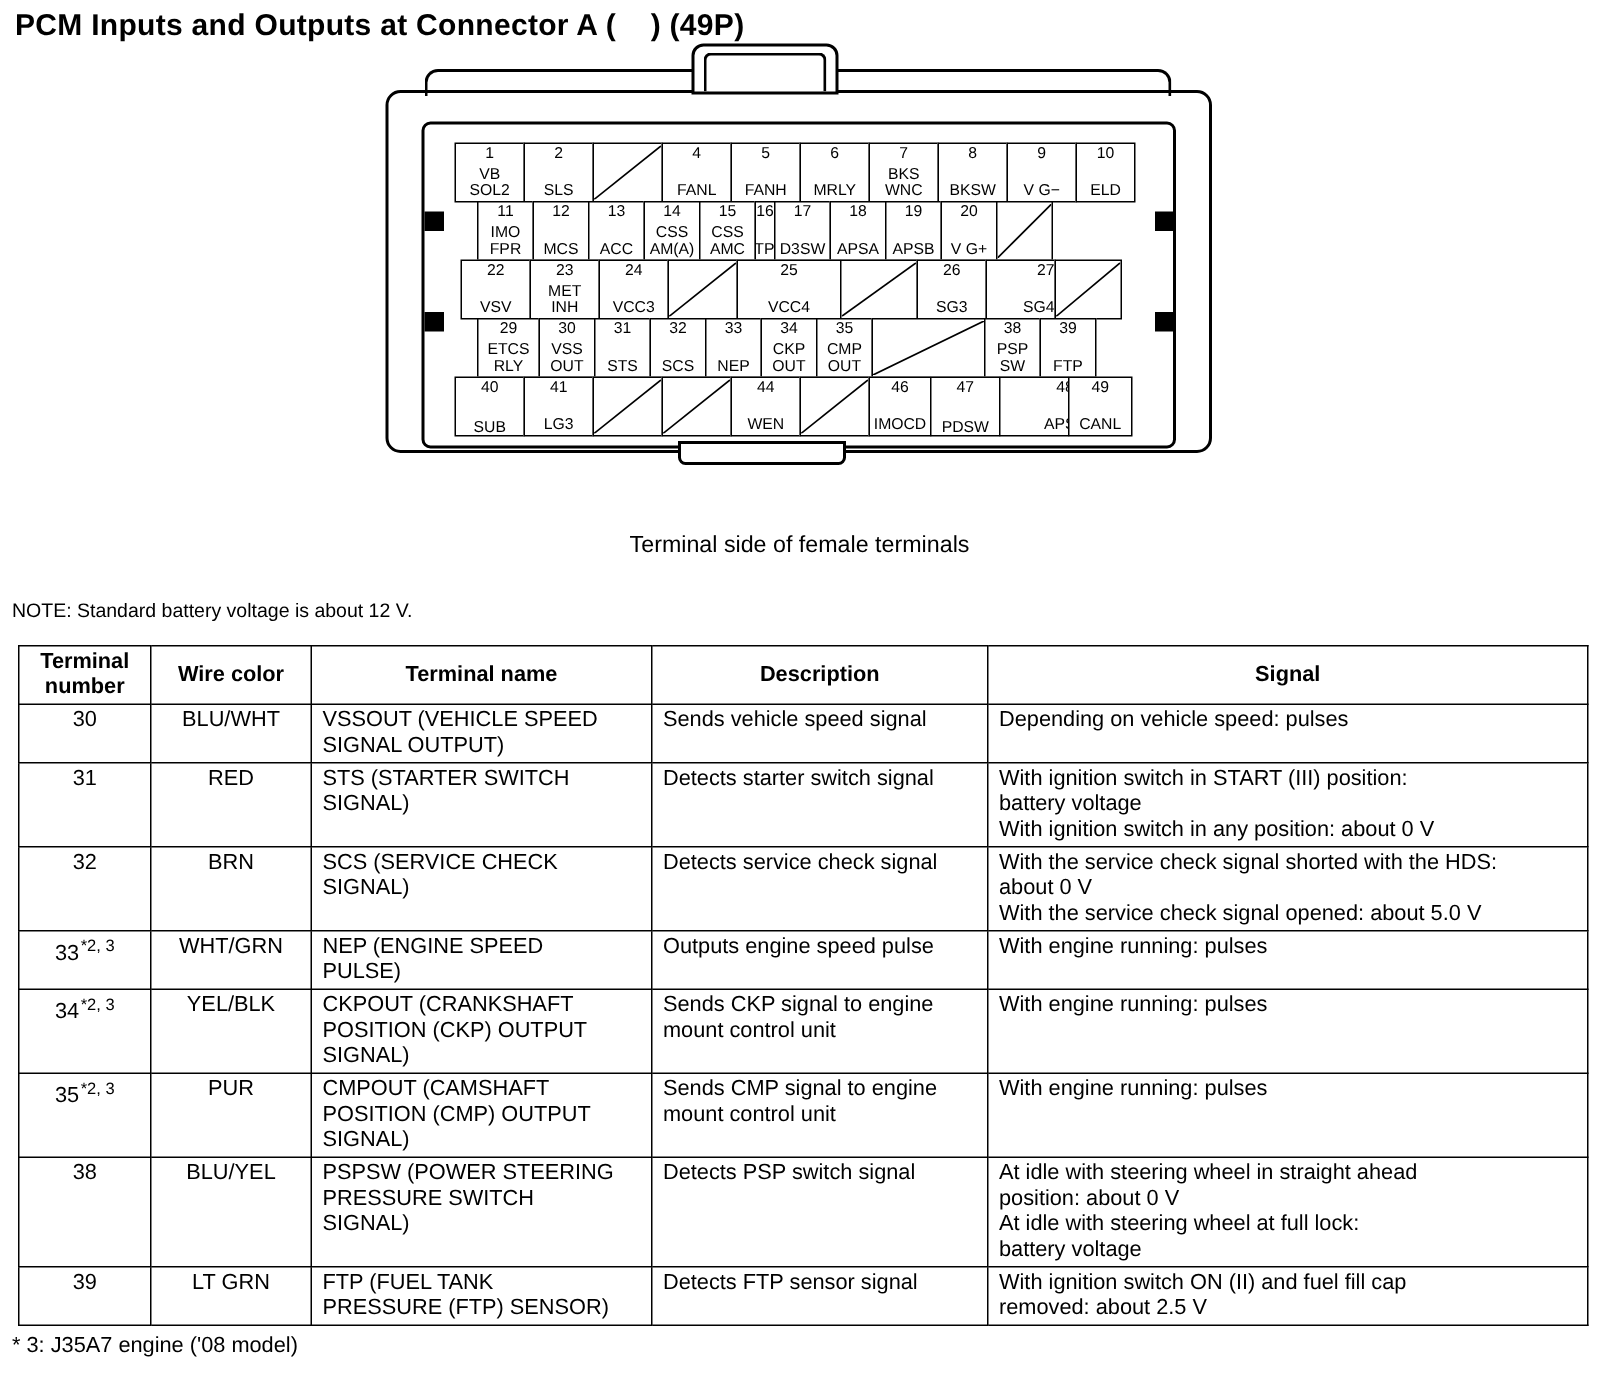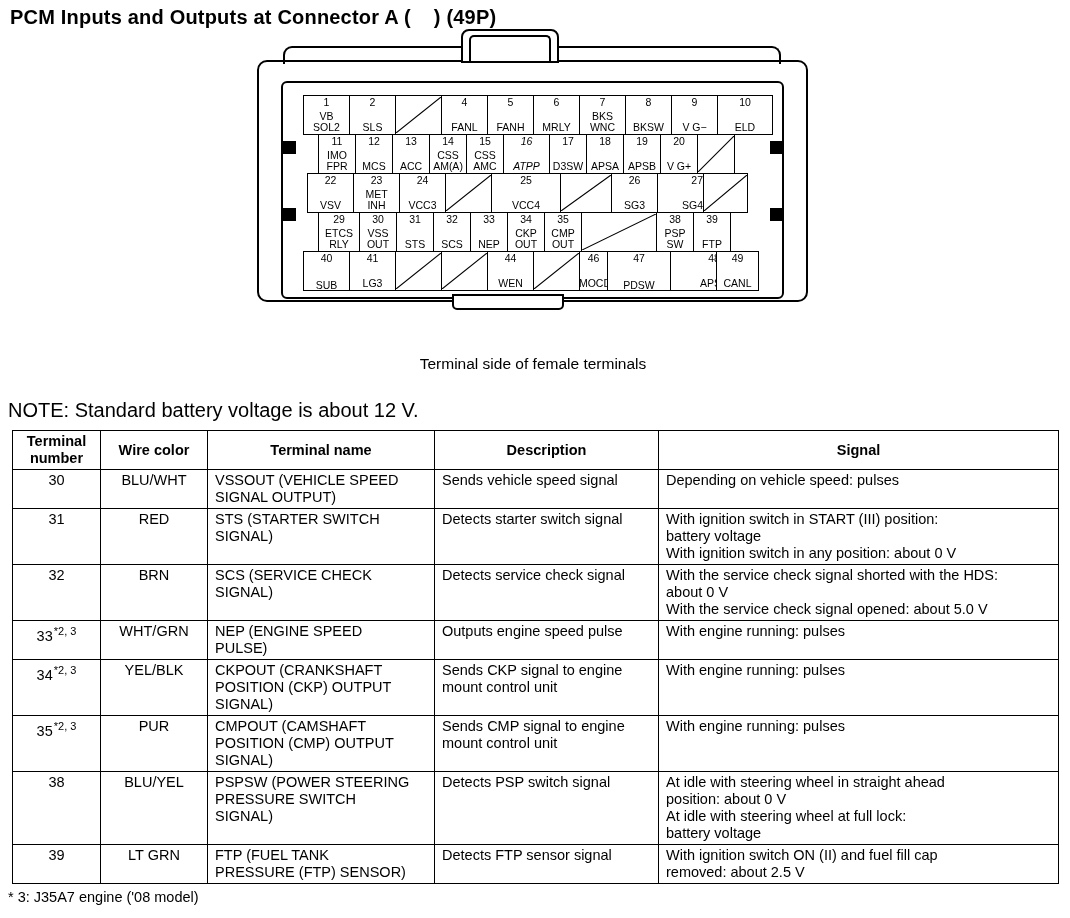--- a/index.html
+++ b/index.html
@@ -31,21 +31,21 @@
     box-sizing:border-box;border:1px solid #000;background:#fff;flex:none;
     display:flex;flex-direction:column;justify-content:space-between;align-items:center;
     padding:1px 0 1px;overflow:hidden;
   }
   .pin-cell + .pin-cell{margin-left:-1px;}
   .pin-cell svg{display:block;width:100%;height:100%;}
   .pin-num{font-size:10.5px;line-height:11px;text-align:center;}
   .pin-label{font-size:10.5px;line-height:11px;text-align:center;white-space:pre-line;}
   
   .caption{position:absolute;left:258px;top:355px;width:550px;text-align:center;font-size:15.5px;}
-  .note{position:absolute;left:8px;top:399px;font-size:20px;}
+  .note{position:absolute;left:8px;top:399px;font-size:13px;}
   
   .table-wrap{position:absolute;left:12px;top:430px;width:1046px;}
   table.pinout{border-collapse:collapse;table-layout:fixed;width:1046px;}
   .col-term{width:88px;} .col-wire{width:107px;} .col-name{width:227px;} .col-desc{width:224px;} .col-sig{width:400px;}
   table.pinout th{
     border:1px solid #000;font-size:14.5px;font-weight:bold;text-align:center;
     vertical-align:middle;padding:2px 4px;line-height:17px;white-space:pre-line;
   }
   table.pinout td{
     border:1px solid #000;font-size:14.5px;vertical-align:top;
@@ -110,21 +110,21 @@
 WNC</div>
           </div>
           <div class="pin-cell" style="width: 47px;">
             <div class="pin-num">8</div>
             <div class="pin-label">BKSW</div>
           </div>
           <div class="pin-cell" style="width: 47px;">
             <div class="pin-num">9</div>
             <div class="pin-label">V G−</div>
           </div>
-          <div class="pin-cell" style="width: 56px;">
+          <div class="pin-cell" style="width: 40px;">
             <div class="pin-num">10</div>
             <div class="pin-label">ELD</div>
           </div>
         </div>
         <div class="pin-row" style="left: 318px; top: 134px;">
           <div class="pin-cell" style="width: 38px;">
             <div class="pin-num">11</div>
             <div class="pin-label">IMO
 FPR</div>
           </div>
@@ -139,21 +139,21 @@
           <div class="pin-cell" style="width: 38px;">
             <div class="pin-num">14</div>
             <div class="pin-label">CSS
 AM(A)</div>
           </div>
           <div class="pin-cell" style="width: 38px;">
             <div class="pin-num">15</div>
             <div class="pin-label">CSS
 AMC</div>
           </div>
-          <div class="pin-cell" style="width: 47px; font-style: italic;">
+          <div class="pin-cell" style="width: 14px;">
             <div class="pin-num">16</div>
             <div class="pin-label">ATPP</div>
           </div>
           <div class="pin-cell" style="width: 38px;">
             <div class="pin-num">17</div>
             <div class="pin-label">D3SW</div>
           </div>
           <div class="pin-cell" style="width: 38px;">
             <div class="pin-num">18</div>
             <div class="pin-label">APSA</div>
@@ -284,25 +284,25 @@
           </div>
           <div class="pin-cell" style="width: 47px;">
             <div class="pin-num">44</div>
             <div class="pin-label">WEN</div>
           </div>
           <div class="pin-cell" style="width: 47px;">
             <svg viewBox="0 0 10 10" preserveAspectRatio="none">
               <line x1="0" y1="10" x2="10" y2="0" stroke="#000" stroke-width="1.1" vector-effect="non-scaling-stroke"></line>
             </svg>
           </div>
-          <div class="pin-cell" style="width: 29px;">
+          <div class="pin-cell" style="width: 42px;">
             <div class="pin-num">46</div>
             <div class="pin-label">IMOCD</div>
           </div>
-          <div class="pin-cell" style="width: 64px; gap: 16px;">
+          <div class="pin-cell" style="width: 47px; gap: 16px;">
             <div class="pin-num">47</div>
             <div class="pin-label">PDSW</div>
           </div>
           <div class="pin-cell" style="width: 47px; padding-left: 41px;">
             <div class="pin-num">48</div>
             <div class="pin-label">APSB</div>
           </div>
           <div class="pin-cell" style="width: 43px;">
             <div class="pin-num">49</div>
             <div class="pin-label">CANL</div>

